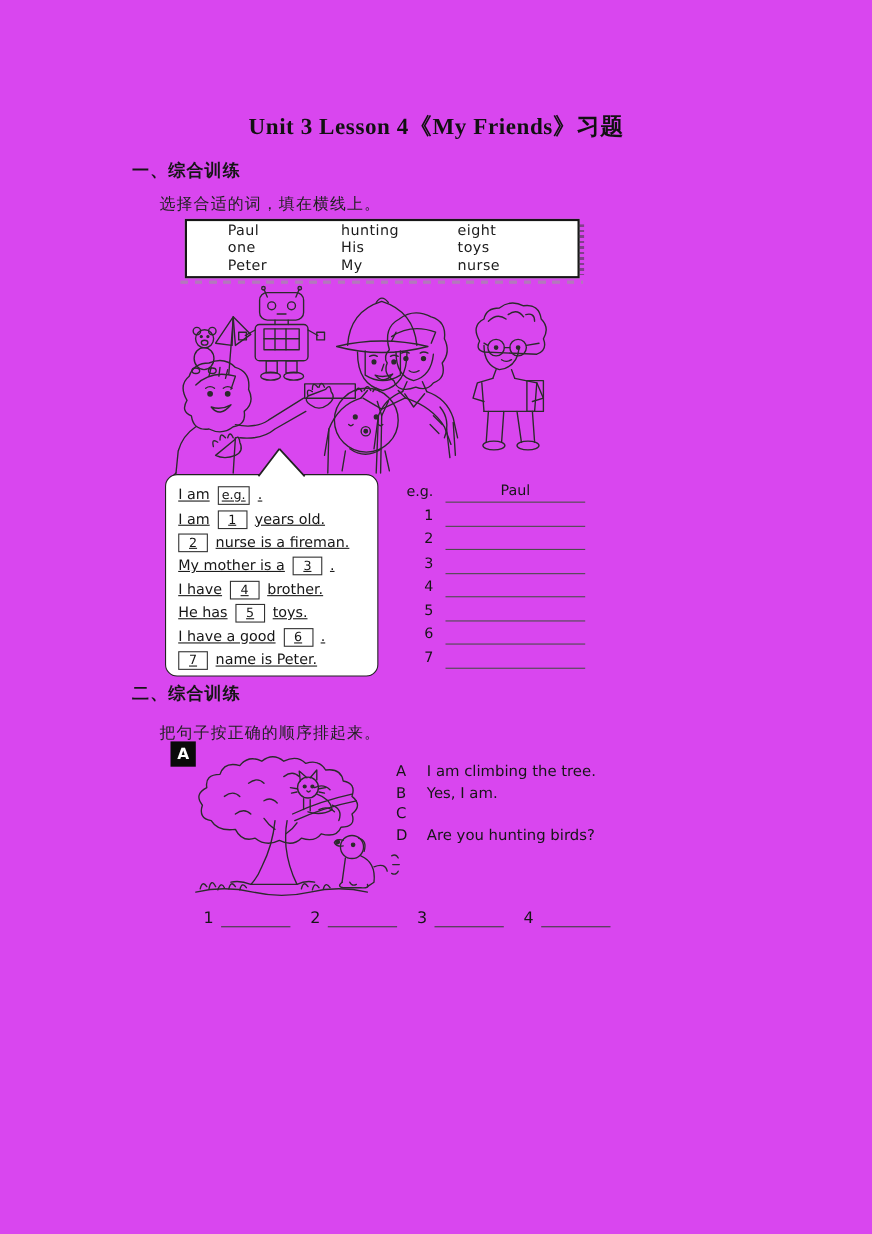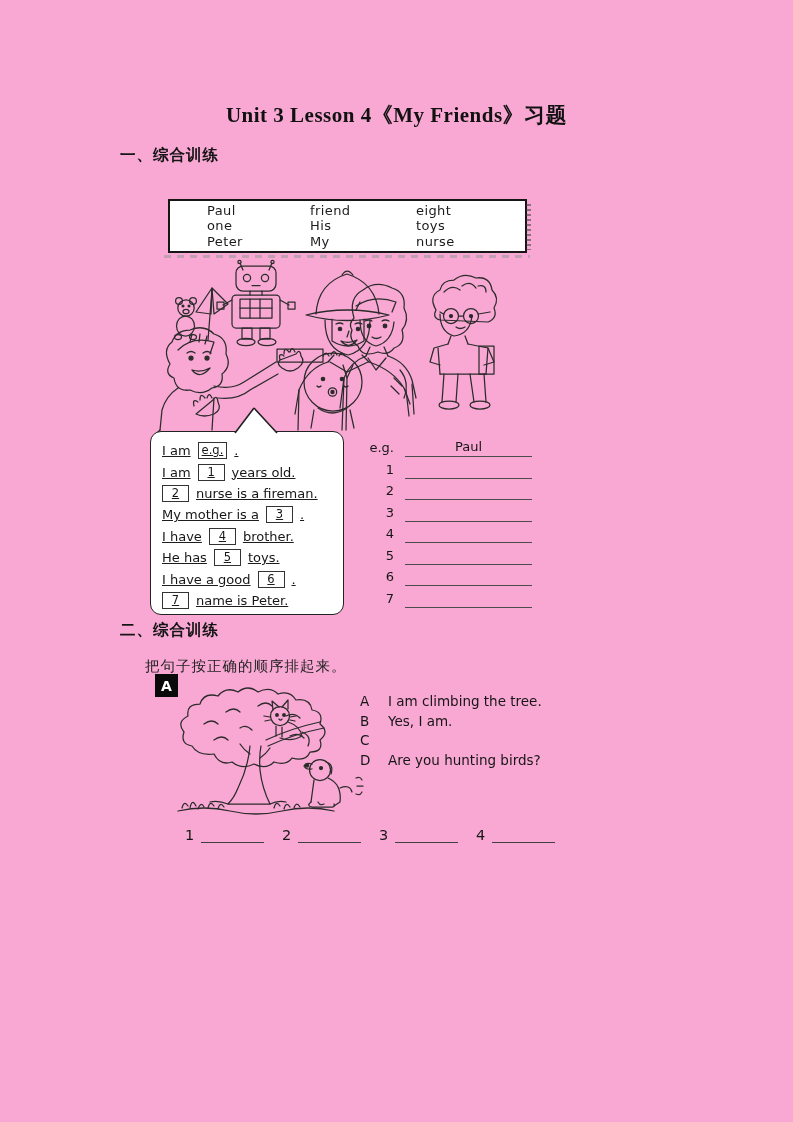--- a/index.html
+++ b/index.html
@@ -1,16 +1,16 @@
 <!DOCTYPE html>
 <html><head>
 <meta charset="utf-8">
 <style>
   html,body{margin:0;padding:0;background:#fff;}
-  .page{position:relative;width:793px;height:1122px;background:#f9a8d4;overflow:hidden;
+  .page{position:relative;width:793px;height:1122px;background:#d946ef;overflow:hidden;
         font-family:"DejaVu Sans",sans-serif;color:#1c1c1c;}
   .abs{position:absolute;}
 
   .title{top:101px;left:0;width:100%;text-align:center;
          font-family:"Liberation Serif",serif;font-weight:bold;font-size:21px;letter-spacing:.5px;color:#111;}
 
   .sec-head{left:120px;font-weight:bold;font-size:15.5px;color:#151515;letter-spacing:1px;}
   .sec-head.s1{top:145px;}
   .sec-head.s2{top:620px;}
   .instr{left:145px;font-size:14.5px;color:#222;letter-spacing:1px;}
@@ -63,24 +63,25 @@
   .ob-line{width:63px;margin-left:7px;border-bottom:1.6px solid #3f3f3f;height:12px;}
 </style>
 </head>
 <body>
 
 <div class="page">
 
   <div class="abs title">Unit 3 Lesson 4《My Friends》习题</div>
 
   <div class="abs sec-head s1">一、综合训练</div>
+  <div class="abs instr i1">选择合适的词，填在横线上。</div>
 
   <div class="abs wordbox">
     <span class="wb-word">Paul</span>
-    <span class="wb-word">friend</span>
+    <span class="wb-word">hunting</span>
     <span class="wb-word">eight</span>
     <span class="wb-word">one</span>
     <span class="wb-word">His</span>
     <span class="wb-word">toys</span>
     <span class="wb-word">Peter</span>
     <span class="wb-word">My</span>
     <span class="wb-word">nurse</span>
   </div>
 
   <div class="abs family-art">

